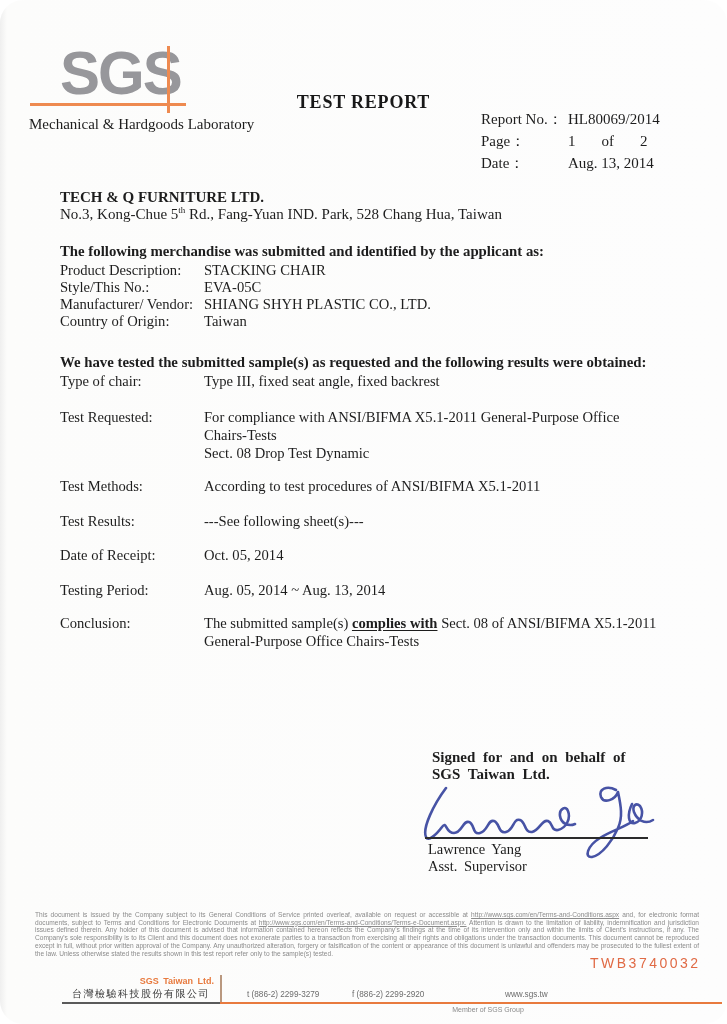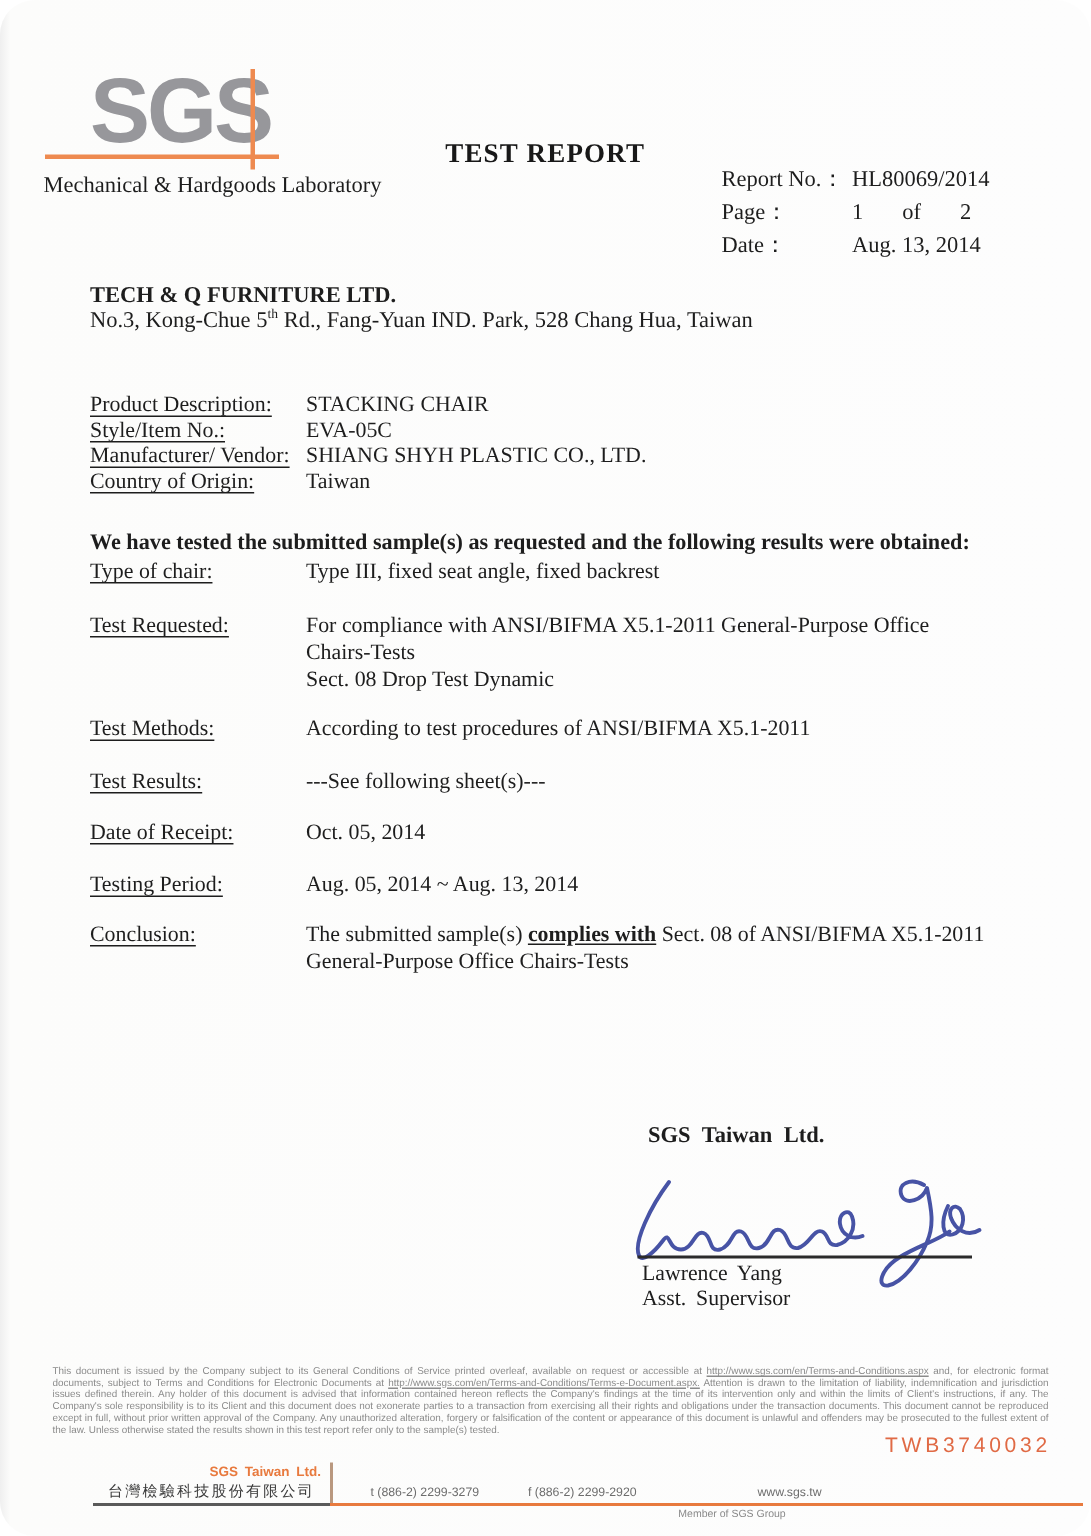--- a/index.html
+++ b/index.html
@@ -31,21 +31,21 @@
   .page-of { display:inline-block; margin:0 26px;font-family:Liberation Serif, serif; }
   
   .applicant-name { position:absolute; left:60px; top:189px; font-weight:700; font-size:15px; }
   .applicant-addr { position:absolute; left:60px; top:206px; font-size:15px; }
   sup { font-size:9px; vertical-align:super; line-height:0; }
   
   .sec-head { position:absolute; left:60px; font-weight:700; font-size:14.8px; }
   .frow { position:absolute; left:60px; width:630px; font-size:14.6px; line-height:18px; }
   .frow .lbl {
     position:absolute; left:0; top:0; white-space:nowrap;
-    text-decoration:underline; text-underline-offset:3px; text-decoration-thickness:1px;
+    text-underline-offset:3px; text-decoration-thickness:1px;
   }
   .frow .val { position:absolute; left:144px; top:0; width:486px; }
   .bold-u { font-weight:700; text-decoration:underline; text-underline-offset:2px; }
   
   .sign-block { position:absolute; left:432px; top:749px; width:242px; font-weight:700; font-size:15px; line-height:16.5px; word-spacing:4px; }
   .sign-svg { position:absolute; left:416px; top:780px; }
   .sign-line { position:absolute; left:425px; top:837px; width:223px; height:2px; background:#2b2b2b; }
   .sign-name { position:absolute; left:428px; top:841px; font-size:14.5px; word-spacing:3px; }
   .sign-title { position:absolute; left:428px; top:858px; font-size:14.5px; word-spacing:3px; }
   
@@ -105,27 +105,28 @@
       <span class="meta-lbl">Page：</span><span class="meta-val">1</span><span class="page-of">of</span><span class="meta-val">2</span>
     </div>
     <div class="meta-row">
       <span class="meta-lbl">Date：</span><span class="meta-val">Aug. 13, 2014</span>
     </div>
   </div>
 
   <div class="applicant-name">TECH &amp; Q FURNITURE LTD.</div>
   <div class="applicant-addr"><span>No.3, Kong-Chue 5</span><sup>th</sup><span> Rd., Fang-Yuan IND. Park, 528 Chang Hua, Taiwan</span></div>
 
+  <div class="sec-head" style="top:243px;">The following merchandise was submitted and identified by the applicant as:</div>
 
   <div class="frow" style="top:261px;">
     <span class="lbl">Product Description:</span>
     <span class="val">STACKING CHAIR</span>
   </div>
   <div class="frow" style="top:278px;">
-    <span class="lbl">Style/Item No.:</span>
+    <span class="lbl">Style/This No.:</span>
     <span class="val">EVA-05C</span>
   </div>
   <div class="frow" style="top:295px;">
     <span class="lbl">Manufacturer/ Vendor:</span>
     <span class="val">SHIANG SHYH PLASTIC CO., LTD.</span>
   </div>
   <div class="frow" style="top:312px;">
     <span class="lbl">Country of Origin:</span>
     <span class="val">Taiwan</span>
   </div>
@@ -168,20 +169,21 @@
 
   <div class="frow" style="top:614px;">
     <span class="lbl">Conclusion:</span>
     <span class="val">
       <div><span>The submitted sample(s) </span><span class="bold-u">complies with</span><span> Sect. 08 of ANSI/BIFMA X5.1-2011</span></div>
       <div>General-Purpose Office Chairs-Tests</div>
     </span>
   </div>
 
   <div class="sign-block">
+    <div>Signed for and on behalf of</div>
     <div>SGS Taiwan Ltd.</div>
   </div>
 
   <svg class="sign-svg" width="265" height="92" viewBox="0 0 265 92">
     <g fill="none" stroke="#4753a5" stroke-width="2.6" stroke-linecap="round" stroke-linejoin="round">
       <path d="M30,8 C18,24 6,48 10,57 C12,62 20,55 26,47 C31,40 29,53 38,53 C46,53 47,40 53,42 C59,44 56,55 64,53 C72,51 72,39 78,41 C84,43 82,54 90,52 C98,50 97,38 104,40 C110,42 108,53 116,52 C124,50 126,39 132,41 C137,43 135,51 142,50 C150,48 155,39 152,31 C150,25 143,29 144,36 C145,43 152,47 159,44"></path>
       <path d="M200,10 C191,5 182,9 185,17 C188,24 199,20 202,12 C205,26 207,37 202,48 C197,60 186,75 176,77 C168,78 171,66 184,58 C195,51 209,47 217,41"></path>
       <path d="M216,24 C211,34 212,45 219,43 C226,41 228,32 224,26 C220,22 216,26 218,32 C221,40 229,45 237,40"></path>
     </g>
   </svg>

